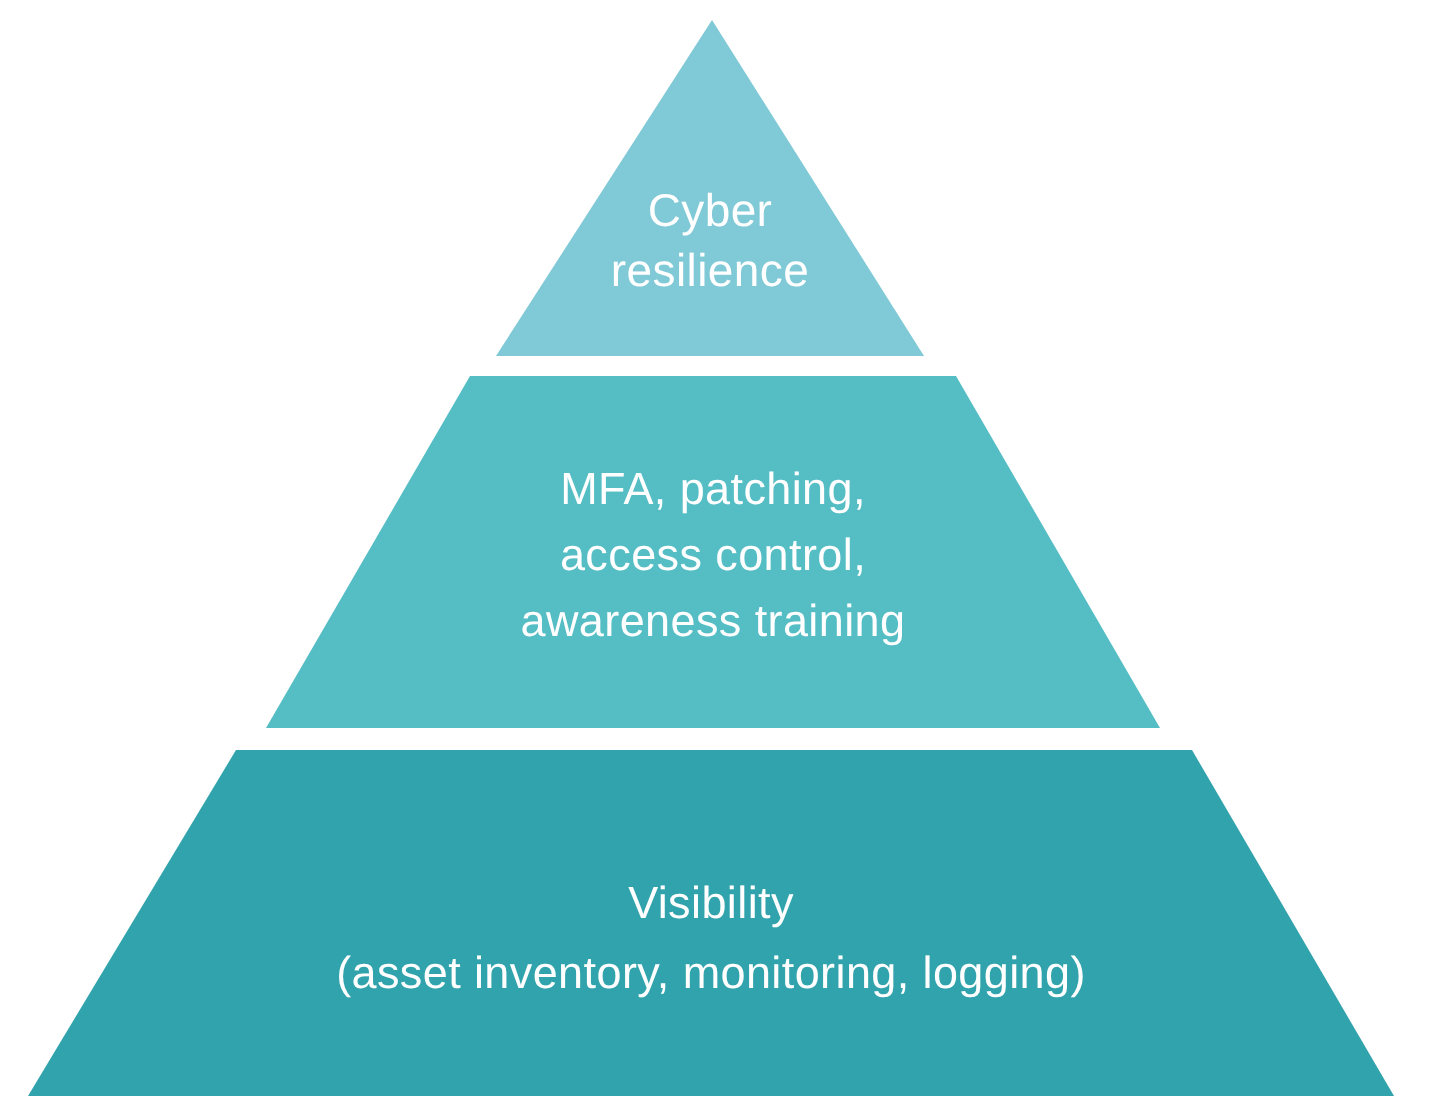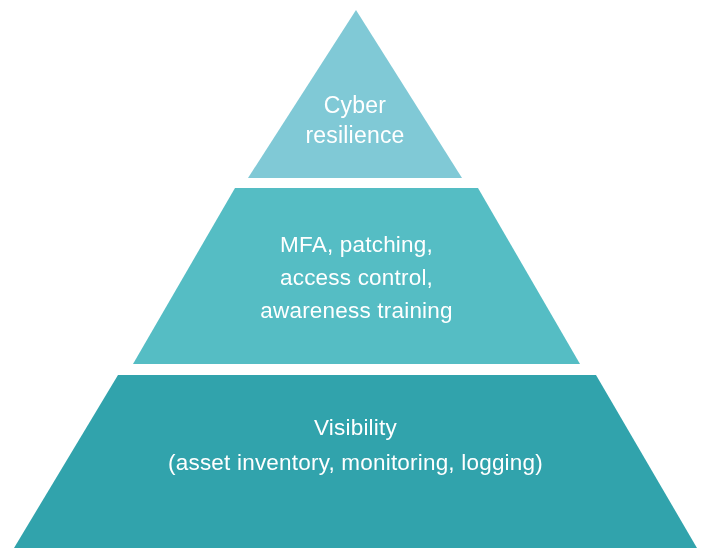--- a/index.html
+++ b/index.html
@@ -51,21 +51,21 @@
   #tier-2-label {
     left: 133px;
     top: 228px;
     width: 447px;
     font-size: 22.5px;
     line-height: 33px;
   }
   
   #tier-3-label {
     left: 14px;
-    top: 410px;
+    top: 434px;
     width: 683px;
     font-size: 22.5px;
     line-height: 35px;
     text-align: center;
   }
 </style>
 </head>
 <body>
 
 <div id="pyramid-diagram">

